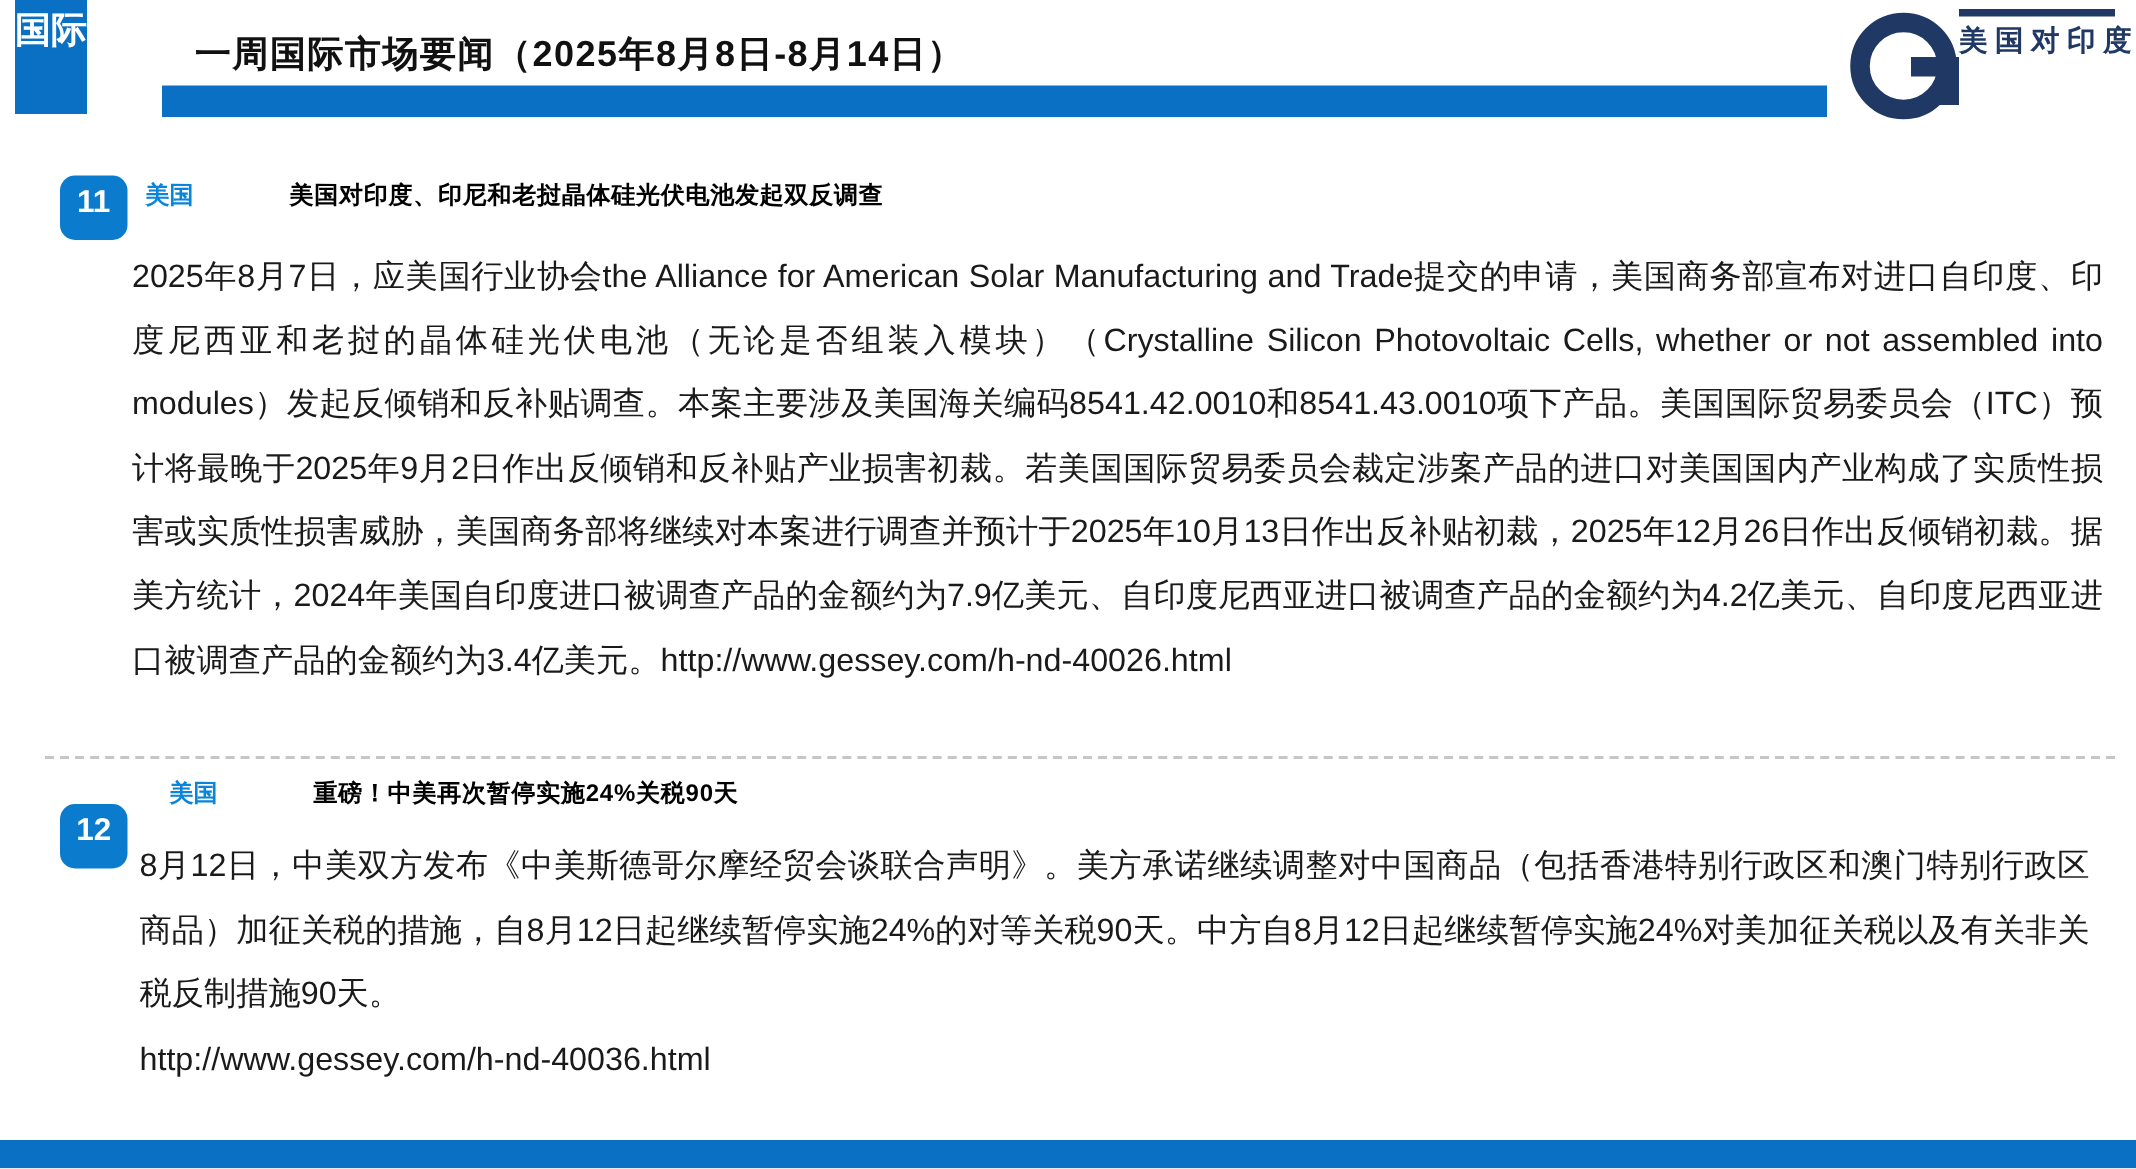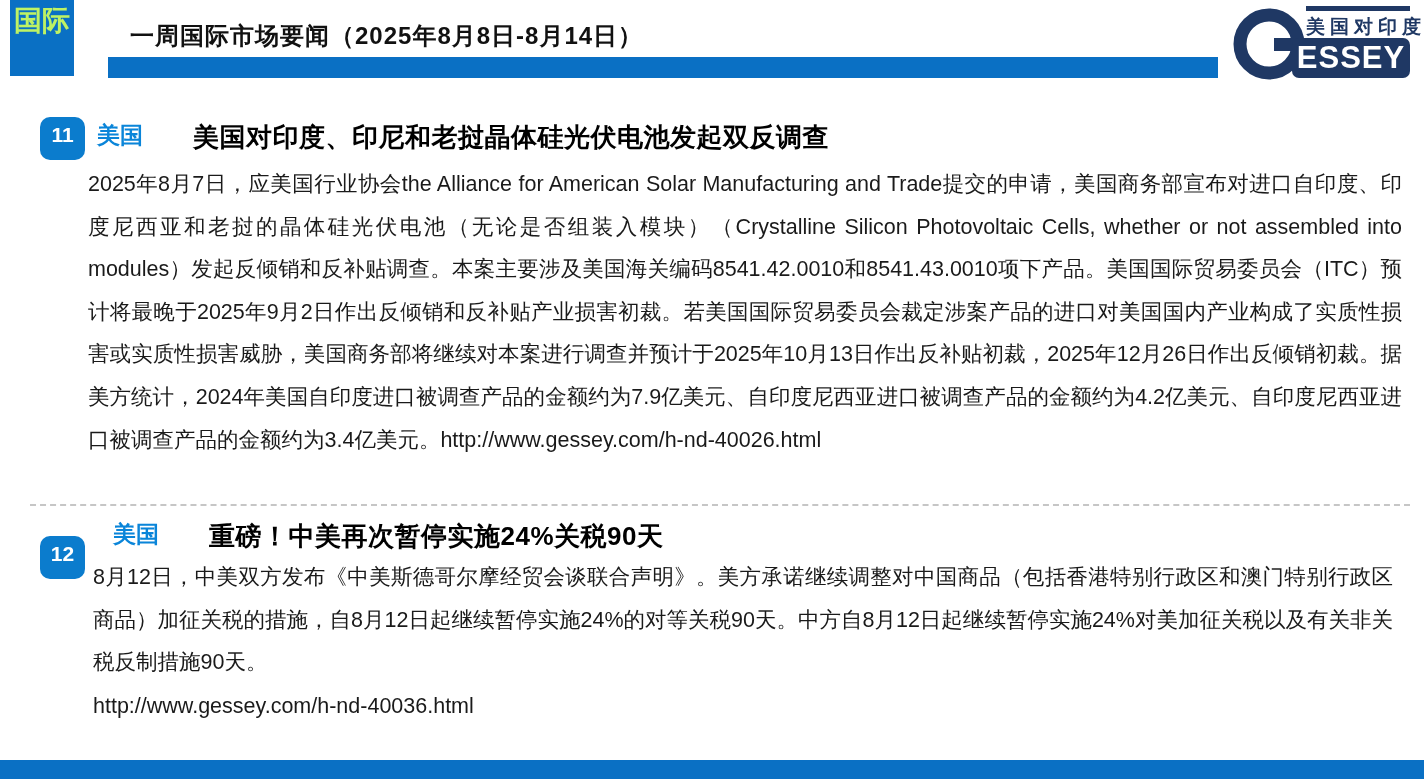--- a/index.html
+++ b/index.html
@@ -1,22 +1,22 @@
 <!DOCTYPE html>
 <html><head>
 <meta charset="utf-8">
 <style>
   * { margin:0; padding:0; box-sizing:border-box; }
   html,body { width:1424px; height:779px; background:#fff;
     font-family:"Liberation Sans","DejaVu Sans",sans-serif; }
   .page { position:relative; width:1424px; height:779px; overflow:hidden; background:#fff; }
 
   
-  .corner-badge { position:absolute; left:10px; top:0; width:64px; height:76px;
-    background:#0a70c4; color:#bef264; font-size:28px; font-weight:bold;
+  .corner-badge { position:absolute; left:10px; top:0; width:48px; height:76px;
+    background:#0a70c4; color:#ffffff; font-size:24px; font-weight:bold;
     line-height:32px; text-align:center; padding-top:5px;
     word-break:break-all; letter-spacing:0; }
   .page-title { position:absolute; left:130px; top:20px; font-size:24px;
     font-weight:bold; color:#111; letter-spacing:1px; }
   .title-bar { position:absolute; left:108px; top:57px; width:1110px; height:21px;
     background:#0a70c4; }
 
   
   .logo { position:absolute; top:4px; right:14px; width:178px; height:78px; }
   .logo-g { position:absolute; left:0; top:0; }
@@ -25,22 +25,22 @@
   .logo-cn { color:#1f3864; font-weight:bold; font-size:19px; letter-spacing:5px;
     white-space:nowrap; }
   .logo-box { position:absolute; left:60px; top:34px; width:118px; height:40px;
     background:#1f3864; border-radius:7px; color:#fff; font-weight:bold;
     font-size:31px; letter-spacing:1px; text-align:center; line-height:40px; }
 
   
   .num-badge { position:absolute; width:45px; height:43px; background:#0b7ccd;
     border-radius:10px; color:#fff; font-size:21px; font-weight:bold;
     text-align:center; line-height:36px; }
-  .region { position:absolute; font-size:23px; font-weight:bold; color:#0a85d9; }
-  .item-title { position:absolute; font-size:26px; font-weight:bold; color:#000;
+  .region { position:absolute; font-size:16px; font-weight:bold; color:#0a85d9; }
+  .item-title { position:absolute; font-size:16px; font-weight:bold; color:#000;
     letter-spacing:0.5px; }
   .body-text { position:absolute; font-size:21.5px; line-height:42.6px;
     color:#1a1a1a; text-align:justify; }
   .url { color:#1a1a1a; text-decoration:none; }
 
   .item1-badge { left:40px; top:117px; }
   .item1-region { left:97px; top:120px; }
   .item1-title { left:193px; top:120px; }
   .item1-body { left:88px; top:163px; width:1314px; }
 
@@ -71,21 +71,20 @@
       <svg width="78" height="78" viewBox="0 0 78 78">
         <circle cx="37" cy="40" r="29" fill="none" stroke="#1f3864" stroke-width="13"></circle>
         <rect x="42" y="34" width="32" height="13" fill="#1f3864"></rect>
         <rect x="61" y="34" width="13" height="32" fill="#1f3864"></rect>
       </svg>
     </div>
     <div class="logo-right">
       <div class="logo-topbar"></div>
       <div class="logo-cn">美国对印度</div>
     </div>
-    <div class="logo-box">ESSEY</div>
   </div>
 
   <div class="num-badge item1-badge">11</div>
   <div class="region item1-region">美国</div>
   <div class="item-title item1-title">美国对印度、印尼和老挝晶体硅光伏电池发起双反调查</div>
   <p class="body-text item1-body"><span>2025年8月7日，应美国行业协会the Alliance for American Solar Manufacturing and Trade提交的申请，美国商务部宣布对进口自印度、印度尼西亚和老挝的晶体硅光伏电池（无论是否组装入模块）（Crystalline Silicon Photovoltaic Cells, whether or not assembled into modules）发起反倾销和反补贴调查。本案主要涉及美国海关编码8541.42.0010和8541.43.0010项下产品。美国国际贸易委员会（ITC）预计将最晚于2025年9月2日作出反倾销和反补贴产业损害初裁。若美国国际贸易委员会裁定涉案产品的进口对美国国内产业构成了实质性损害或实质性损害威胁，美国商务部将继续对本案进行调查并预计于2025年10月13日作出反补贴初裁，2025年12月26日作出反倾销初裁。据美方统计，2024年美国自印度进口被调查产品的金额约为7.9亿美元、自印度尼西亚进口被调查产品的金额约为4.2亿美元、自印度尼西亚进口被调查产品的金额约为3.4亿美元。</span><span class="url">http://www.gessey.com/h-nd-40026.html</span></p>
 
   <div class="separator"></div>
 
   <div class="num-badge item2-badge">12</div>

